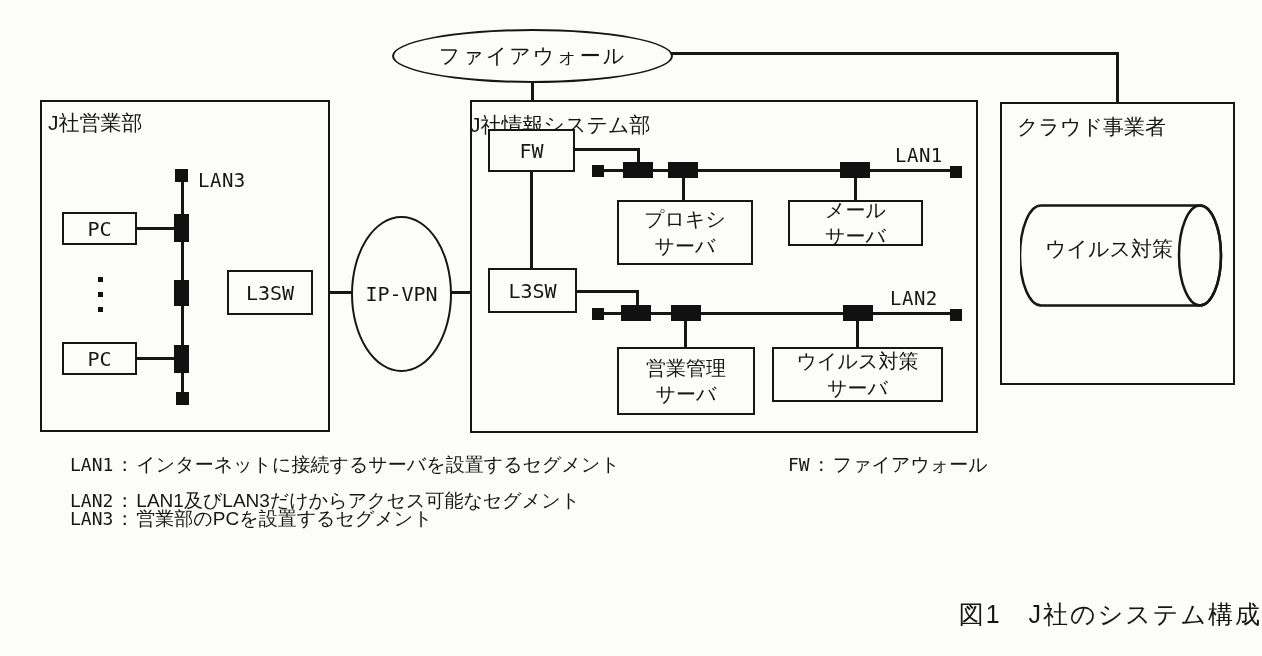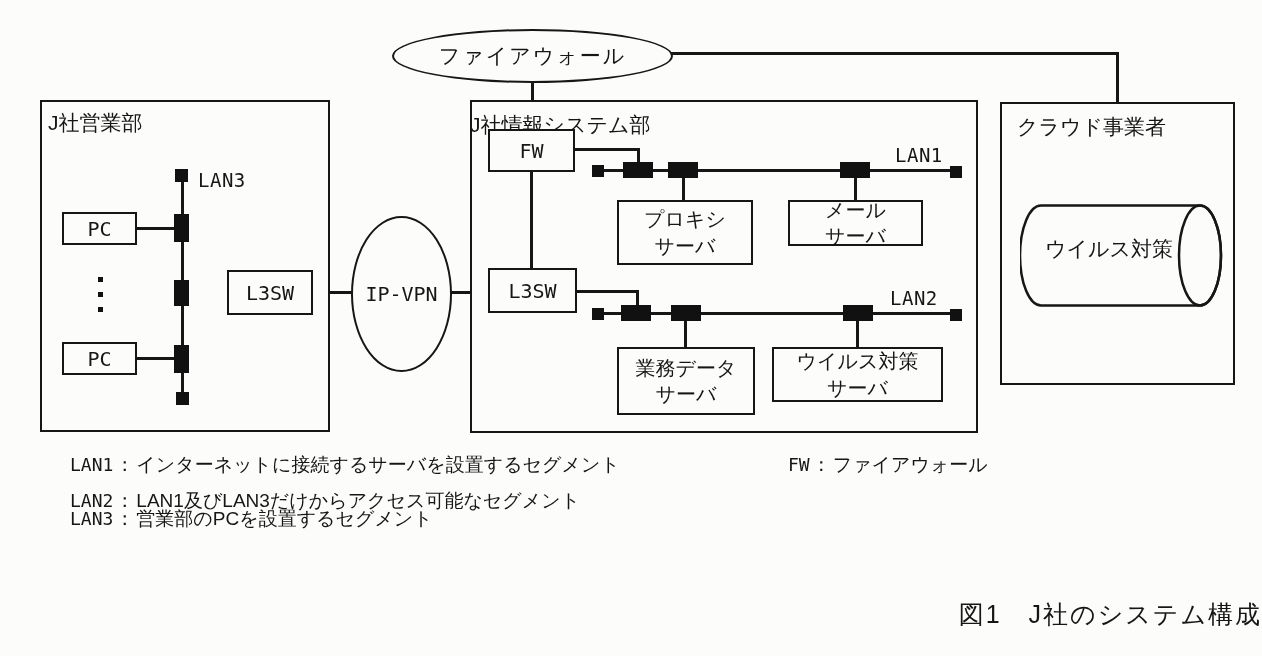--- a/index.html
+++ b/index.html
@@ -123,21 +123,21 @@
   <div class="sq" style="left:671px;top:305px;width:30px;height:16px;"></div>
   <div class="sq" style="left:843px;top:305px;width:30px;height:16px;"></div>
   <div class="sq" style="left:950px;top:309px;width:12px;height:12px;"></div>
   <div class="abs mono lanlbl" style="left:890px;top:287px;">LAN2</div>
 
   <div class="vl" style="left:684px;top:321px;height:26px;"></div>
   <div class="vl" style="left:856px;top:321px;height:26px;"></div>
 
   <div class="box lblbox srv jp" style="left:617px;top:347px;width:138px;height:68px;">
     <span>
-        <span style="display:block;">業務データ</span>
+        <span style="display:block;">営業管理</span>
         <span style="display:block;">サーバ</span>
       </span>
   </div>
   <div class="box lblbox srv jp" style="left:772px;top:347px;width:171px;height:55px;">
     <span>
         <span style="display:block;">ウイルス対策</span>
         <span style="display:block;">サーバ</span>
       </span>
   </div>
 

